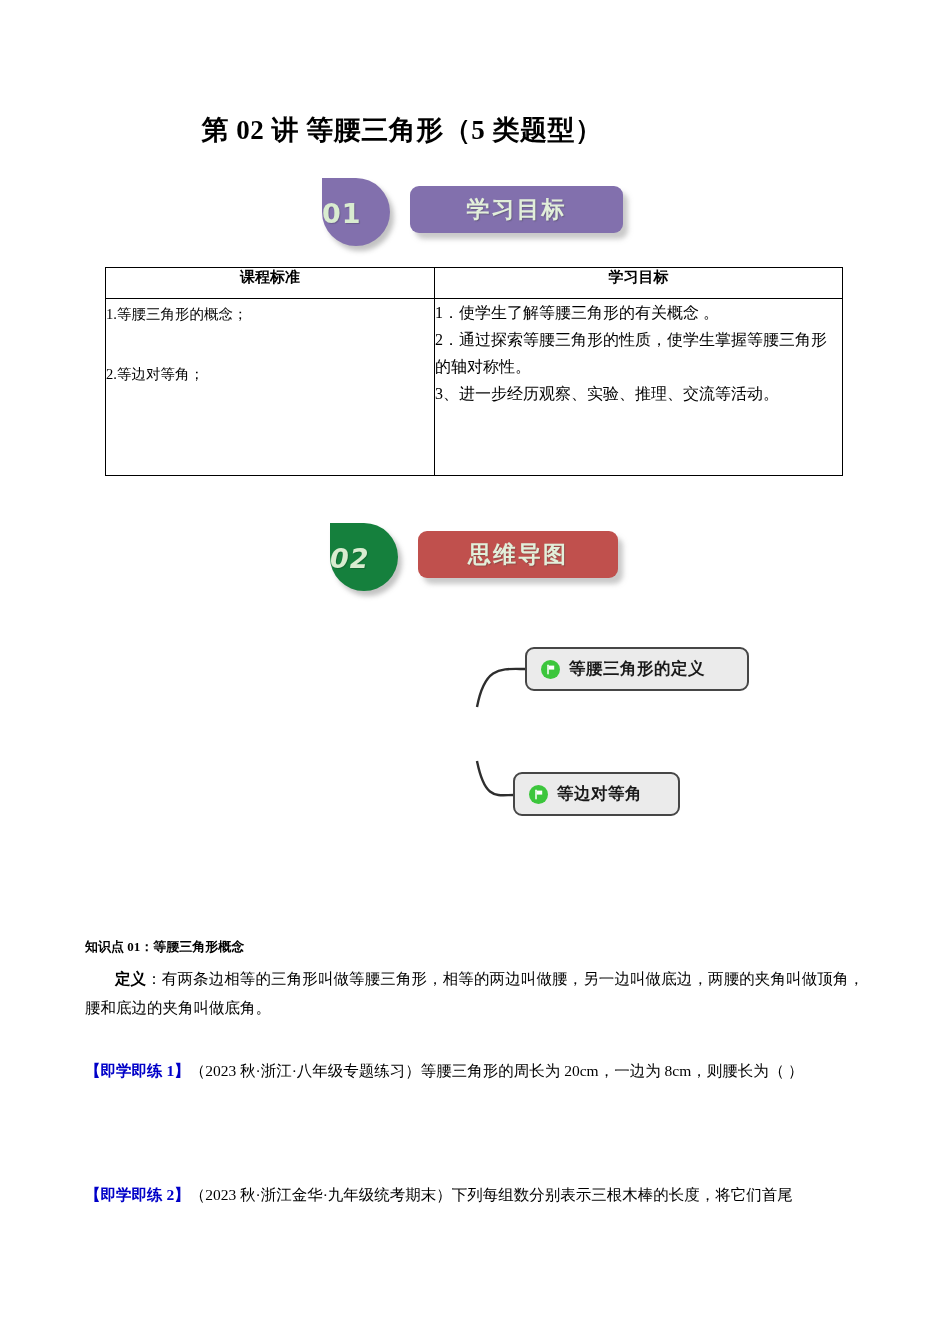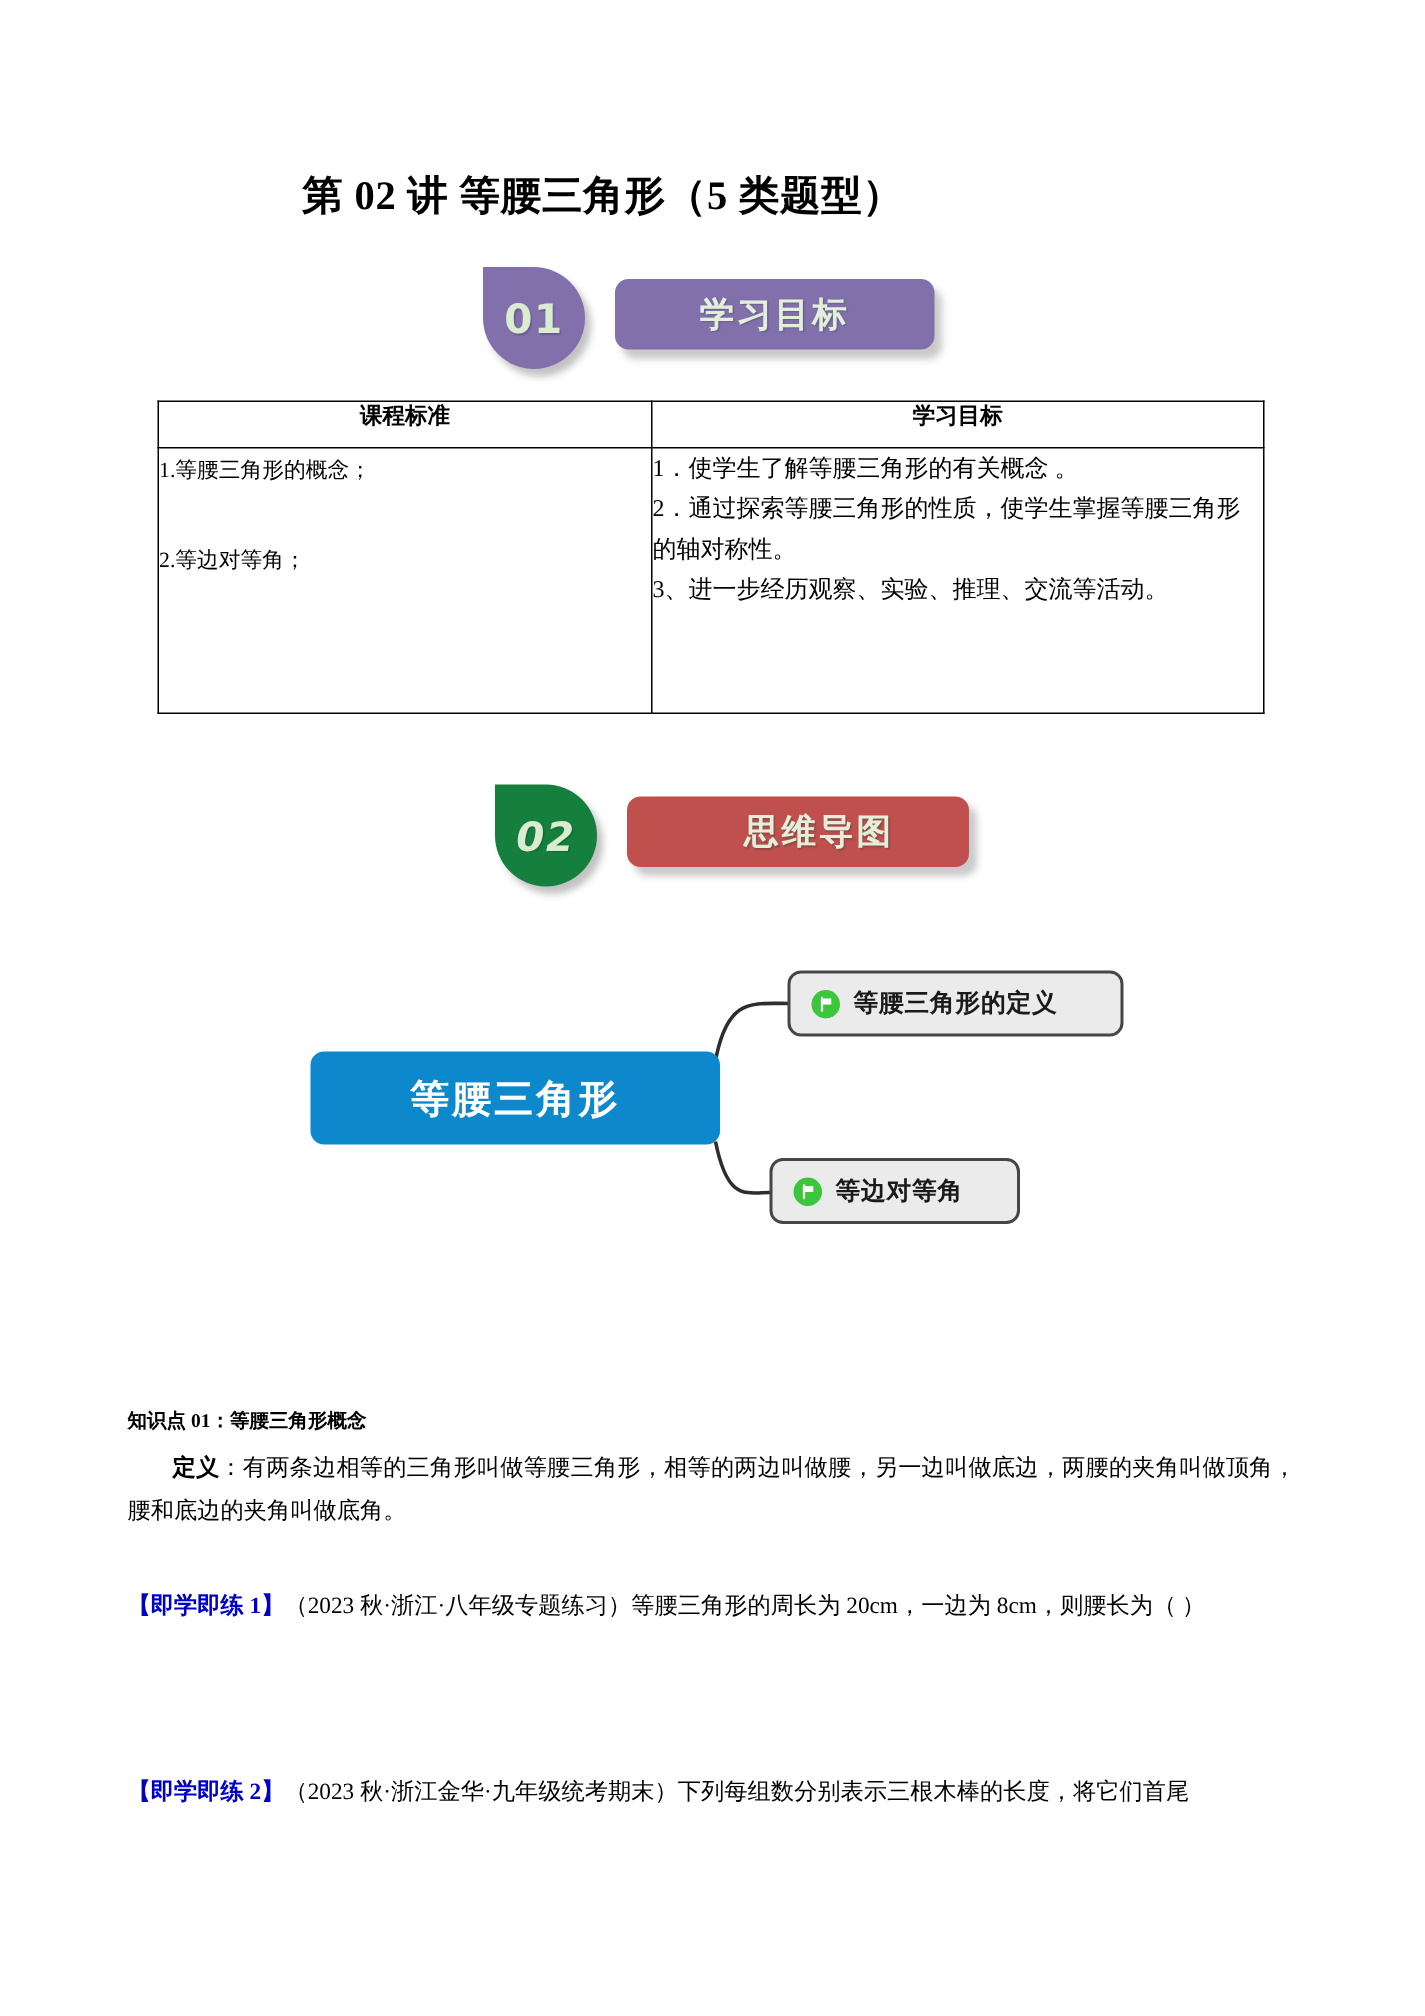--- a/index.html
+++ b/index.html
@@ -43,21 +43,21 @@
   }
   .badge-drop {
     position: absolute;
     left: 0;
     top: 0;
     width: 68px;
     height: 68px;
     border-radius: 0 50% 50% 50%;
     display: flex;
     align-items: center;
-    justify-content: center;
+    justify-content: flex-start;
     box-shadow: 4px 5px 5px rgba(120,120,120,0.45);
   }
   .badge-num {
     font-family: "DejaVu Sans", sans-serif;
     font-weight: bold;
     font-size: 27px;
     color: #d9ecd0;
     letter-spacing: 1px;
     text-shadow: 1px 1px 1px rgba(0,0,0,0.18);
     transform: translateY(1px);
@@ -80,21 +80,21 @@
     letter-spacing: 2px;
     text-shadow: 1px 1px 1px rgba(60,60,60,0.35);
   }
 
   #badge-01 { left: 322px; top: 178px; width: 320px; }
   #badge-01 .badge-drop { background: #8270ad; }
   #badge-01 .badge-label { left: 88px; width: 213px; background: #8270ad; }
 
   #badge-02 { left: 330px; top: 523px; width: 300px; }
   #badge-02 .badge-drop { background: #15803d; font-style: italic; }
-  #badge-02 .badge-label { left: 88px; width: 200px; background: #c0504d; padding-left: 28px; }
+  #badge-02 .badge-label { left: 88px; width: 200px; background: #c0504d; }
 
   #badge-03 { left: 330px; top: 858px; width: 300px; }
   #badge-03 .badge-drop { background: #9bbb59; }
   #badge-03 .badge-label { left: 88px; width: 200px; background: #9bbb59; }
 
   
   .objective-table {
     position: absolute;
     left: 105px;
     top: 267px;
@@ -283,23 +283,20 @@
       <span class="badge-label-text">思维导图</span>
     </div>
   </div>
 
   <div class="mindmap">
     <svg class="mm-svg" width="600" height="200">
       <path d="M 292 72 C 300 30 316 34 341 34" fill="none" stroke="#2e2e2e" stroke-width="2.4"></path>
       <path d="M 292 126 C 300 166 312 160 329 160" fill="none" stroke="#2e2e2e" stroke-width="2.4"></path>
     </svg>
 
-    <div class="mm-center">
-      <span class="mm-center-text">等腰三角形</span>
-    </div>
 
     <div class="mm-branch" id="mm-branch-1">
       <span class="mm-flag-icon">
         <svg width="11" height="11" viewBox="0 0 11 11">
           <path d="M3 1.3 V9.8" stroke="#ffffff" stroke-width="1.5" fill="none" stroke-linecap="round"></path>
           <path d="M3.6 1.6 H9.2 V5.6 H3.6 Z" fill="#ffffff"></path>
         </svg>
       </span>
       <span class="mm-branch-text">等边对等角</span>
     </div>

